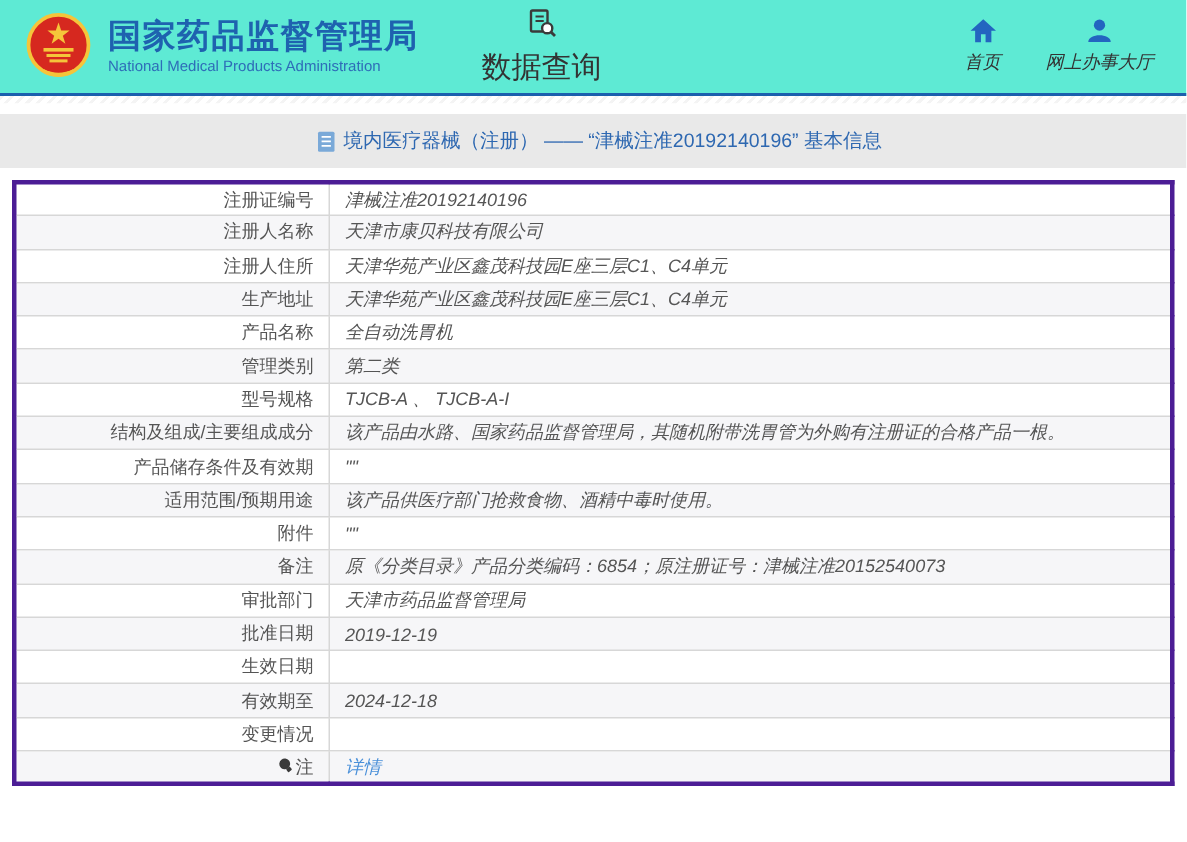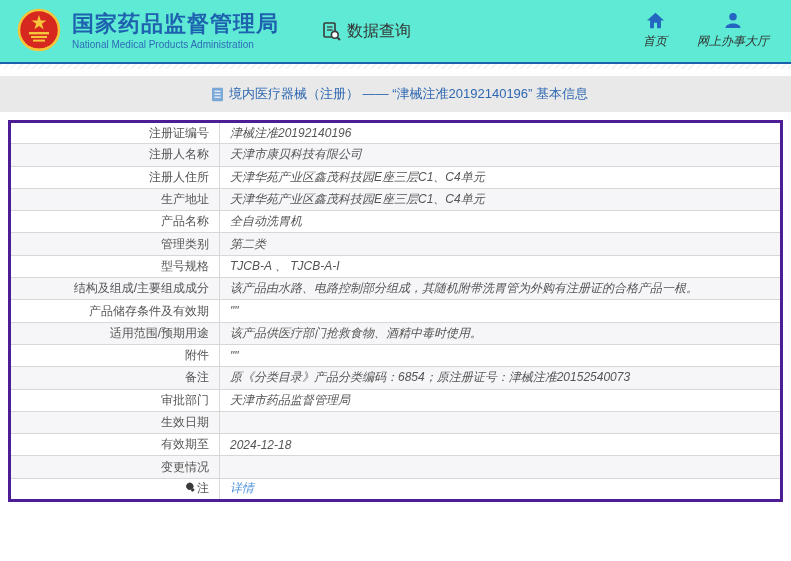--- a/index.html
+++ b/index.html
@@ -9,21 +9,21 @@
   
   .header {
     height:64px; display:flex; align-items:center;
     padding:0 16px; background:#5eead4;
     border-bottom:2px solid #1b5fad;
   }
   .emblem-wrap { width:46px; height:52px; margin-right:10px; flex:0 0 auto; display:flex; align-items:center; }
   .title-block { display:flex; flex-direction:column; }
   .title-cn { font-size:22px; font-weight:bold; color:#1e62af; letter-spacing:1px; line-height:1.1; }
   .title-en { font-size:10px; color:#2e6db8; margin-top:3px; }
-  .data-query { display:flex; align-items:center; gap:6px; margin-left:42px; font-size:16px; color:#333; }
+  .data-query { display:flex; align-items:center; gap:6px; margin-left:42px; font-size:20px; color:#333;flex-direction:column; }
   .header-spacer { flex:1; }
   .nav { display:flex; gap:30px; margin-right:6px; }
   .nav-item { display:flex; flex-direction:column; align-items:center; cursor:pointer;font-style:italic; }
   .nav-item .nav-label { font-size:12px; color:#333; margin-top:4px; white-space:nowrap; }
 
   
   .hatch-strip {
     height:5px;
     background:repeating-linear-gradient(135deg, #f4f4f4 0 2px, #ffffff 2px 5px);
   }
@@ -155,41 +155,45 @@
     <tr>
         <td class="cell-label">管理类别</td>
         <td class="cell-value">第二类</td>
       </tr>
     <tr>
         <td class="cell-label">型号规格</td>
         <td class="cell-value">TJCB-A 、 TJCB-A-I</td>
       </tr>
     <tr>
         <td class="cell-label">结构及组成/主要组成成分</td>
-        <td class="cell-value">该产品由水路、电路控制部分组成，其随机附带洗胃管为外购有注册证的合格产品一根。</td>
+        <td class="cell-value">该产品由水路、国家药品监督管理局，其随机附带洗胃管为外购有注册证的合格产品一根。</td>
       </tr>
     <tr>
         <td class="cell-label">产品储存条件及有效期</td>
         <td class="cell-value">""</td>
       </tr>
     <tr>
         <td class="cell-label">适用范围/预期用途</td>
         <td class="cell-value">该产品供医疗部门抢救食物、酒精中毒时使用。</td>
       </tr>
     <tr>
         <td class="cell-label">附件</td>
         <td class="cell-value">""</td>
       </tr>
     <tr>
         <td class="cell-label">备注</td>
         <td class="cell-value">原《分类目录》产品分类编码：6854；原注册证号：津械注准20152540073</td>
       </tr>
     <tr>
         <td class="cell-label">审批部门</td>
         <td class="cell-value">天津市药品监督管理局</td>
+      </tr>
+    <tr>
+        <td class="cell-label">批准日期</td>
+        <td class="cell-value">2019-12-19</td>
       </tr>
     <tr>
         <td class="cell-label">生效日期</td>
         <td class="cell-value"></td>
       </tr>
     <tr>
         <td class="cell-label">有效期至</td>
         <td class="cell-value">2024-12-18</td>
       </tr>
     <tr>

